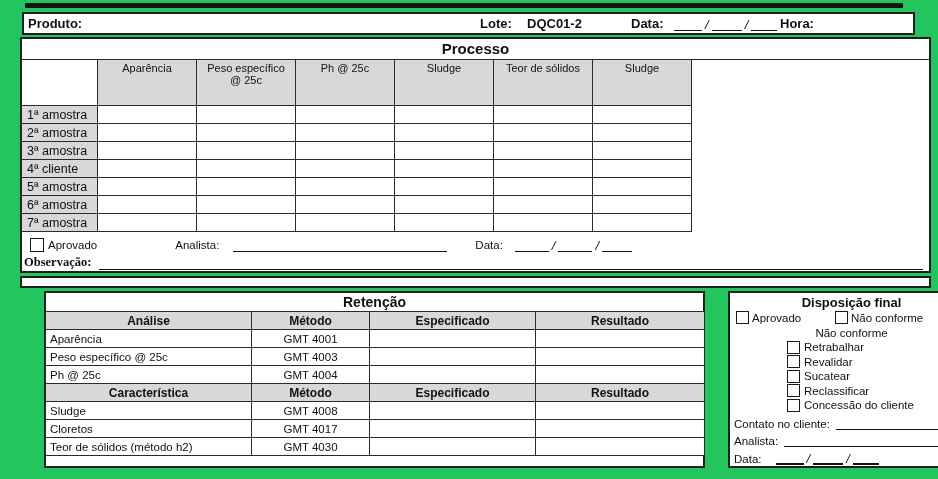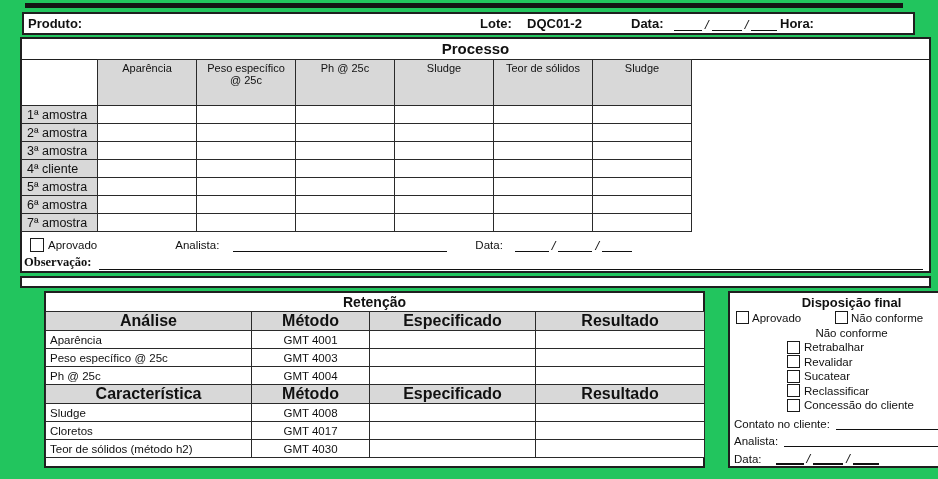--- a/index.html
+++ b/index.html
@@ -44,21 +44,21 @@
   #observacao-row .obs-label { font-weight:bold; font-size:12.5px; white-space:nowrap;font-family:Liberation Serif, serif; }
   #observacao-row .fill-line { flex:1 1 auto; border-bottom:1.6px solid #101010; height:13px; margin-left:8px; margin-right:6px; }
 
   
   #gap-box { left:20px; top:276px; width:911px; height:12px; }
 
   
   #retencao-box { left:20px; top:291px; width:661px; height:177px;margin-left:24px; }
   #retencao-title { height:18px; line-height:18px; text-align:center; font-weight:bold; font-size:14px; border-bottom:1px solid #1f1f1f; }
   #ret-table { position:absolute; left:-1px; top:18px; width:659px; }
-  #ret-table th { background:#d8d8d8; font-size:16px; font-weight:bold; text-align:center; height:18px; }
+  #ret-table th { background:#d8d8d8; font-size:12px; font-weight:bold; text-align:center; height:18px; }
   #ret-table td { font-size:11.5px; height:18px; background:#fff; }
   #ret-table td.c-analise { text-align:left; }
   #ret-table td.c-metodo { text-align:center; }
 
   
   #disposicao-box { left:684px; top:291px; width:247px; height:177px;margin-left:44px; }
   #disp-inner { position:relative; width:100%; height:100%; font-size:11.5px; }
   #disp-title { text-align:center; font-weight:bold; font-size:13px; padding-top:2px; height:15px; line-height:15px; }
   #disp-approve-row { position:relative; height:15px; margin-top:1px; }
   #disp-approve-row .grp { position:absolute; display:flex; align-items:center; }

